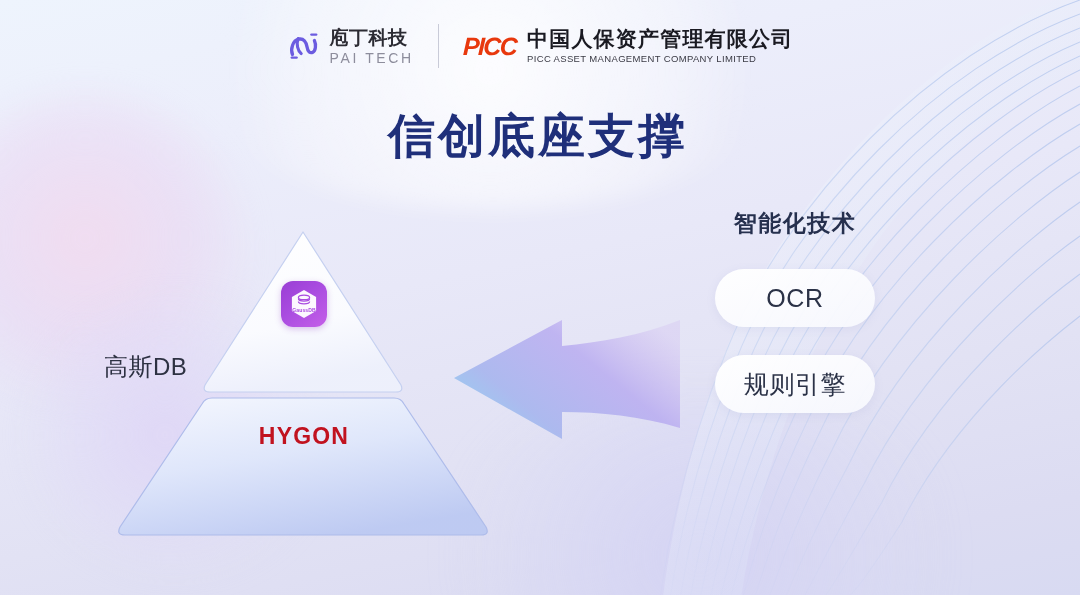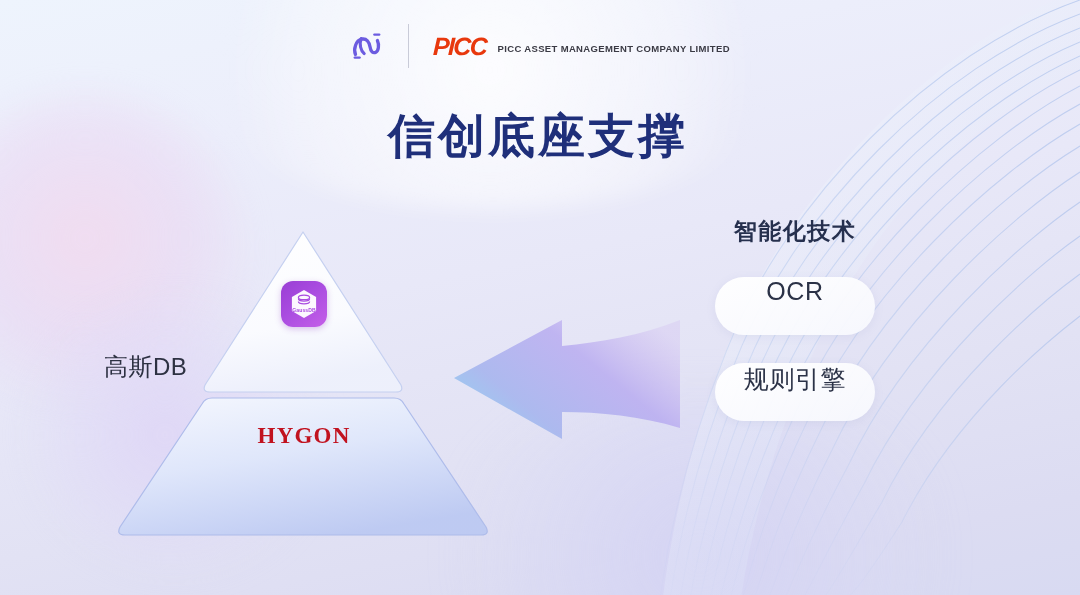--- a/index.html
+++ b/index.html
@@ -156,21 +156,21 @@
     line-height: 1;
   }
   .picc-cn {
     font-size: 21px;
     font-weight: 700;
     color: #1a1a22;
     letter-spacing: 1.2px;
   }
   .picc-en {
     font-size: 9.5px;
-    font-weight: 700;
+    font-weight: 400;
     color: #3a3a44;
     letter-spacing: 0.35px;
     margin-top: 5px;
   }
 
   
   .page-title {
     position: absolute;
     left: 0;
     top: 108px;
@@ -218,21 +218,21 @@
   .tier-hygon {
     position: absolute;
     left: 0;
     top: 201px;
     width: 400px;
     text-align: center;
     font-size: 23px;
     font-weight: 700;
     color: #c1121f;
     letter-spacing: 1.2px;
-    font-family: Liberation Serif, serif;
+    font-family: Liberation Sans, sans-serif;
   }
   .tier-label-bottom {
     position: absolute;
     left: 0;
     top: 247px;
     width: 400px;
     text-align: center;
     font-size: 27px;
     font-weight: 500;
     color: #2d3142;
@@ -245,40 +245,40 @@
     left: 450px;
     top: 312px;
     width: 230px;
     height: 135px;
   }
 
   
   .tech-panel {
     position: absolute;
     left: 695px;
-    top: 216px;
+    top: 208px;
     width: 200px;
   }
   .tech-heading {
     text-align: center;
     font-size: 23px;
     font-weight: 700;
     color: #26304e;
     letter-spacing: 1.5px;
     margin-bottom: 30px;
   }
   .tech-card {
     width: 160px;
     height: 58px;
     margin: 0 auto 28px auto;
     border-radius: 29px;
     background: linear-gradient(160deg, rgba(255,255,255,0.97) 0%, rgba(248,249,254,0.92) 100%);
     box-shadow: 0 2px 10px rgba(120, 130, 190, 0.10);
     display: flex;
-    align-items: flex-start;
+    align-items: center;
     justify-content: center;
     font-size: 25px;
     font-weight: 400;
     color: #2b3247;
     letter-spacing: 0.6px;
   }
   .tech-card:last-child {
     margin-bottom: 4px;
   }
 </style>
@@ -329,27 +329,32 @@
   <div class="header">
 
     <div class="logo-pai">
       <svg class="pai-mark" viewBox="0 0 34 34">
         <path d="M5.5 25.5 C3.2 20 6 11.5 11.5 10.2 C16.5 9 19.5 13 20.2 18.5
                  C20.7 22.6 23.2 24.6 25.8 23.2 C28.6 21.7 29.4 16 27.4 11.5" fill="none" stroke="#6c5ce0" stroke-width="3.3" stroke-linecap="round"></path>
         <path d="M11.2 9.5 C9.1 15 10.6 21.5 14.2 24.6" fill="none" stroke="#6c5ce0" stroke-width="3.1" stroke-linecap="round"></path>
         <path d="M24.4 5.6 L29.2 5.6" stroke="#6c5ce0" stroke-width="2.4" stroke-linecap="round"></path>
         <path d="M4.8 28.6 L9.6 28.6" stroke="#6c5ce0" stroke-width="2.4" stroke-linecap="round"></path>
       </svg>
+      <div class="pai-words">
+        <span class="pai-cn">庖丁科技</span>
+        <span class="pai-en">PAI TECH</span>
+      </div>
     </div>
 
     <div class="hdr-divider"></div>
 
     <div class="logo-picc">
       <span class="picc-mark">PICC</span>
       <div class="picc-words">
+        <span class="picc-cn">中国人保资产管理有限公司</span>
         <span class="picc-en">PICC ASSET MANAGEMENT COMPANY LIMITED</span>
       </div>
     </div>
 
   </div>
 
   <div class="page-title">信创底座支撑</div>
 
   <div class="pyramid">
 

